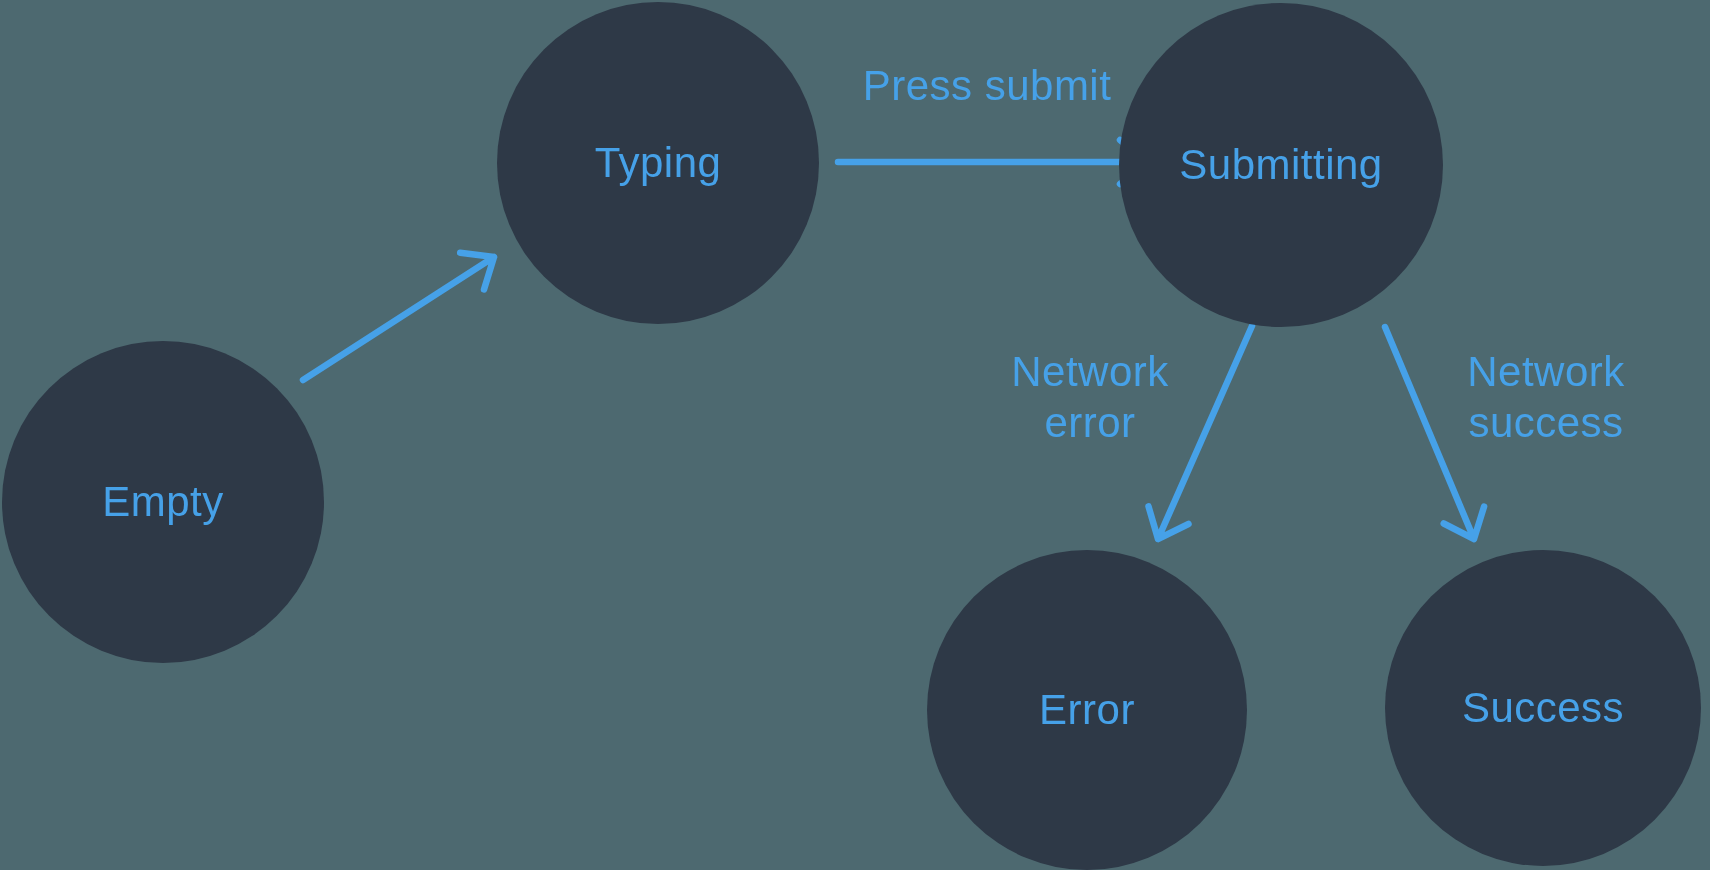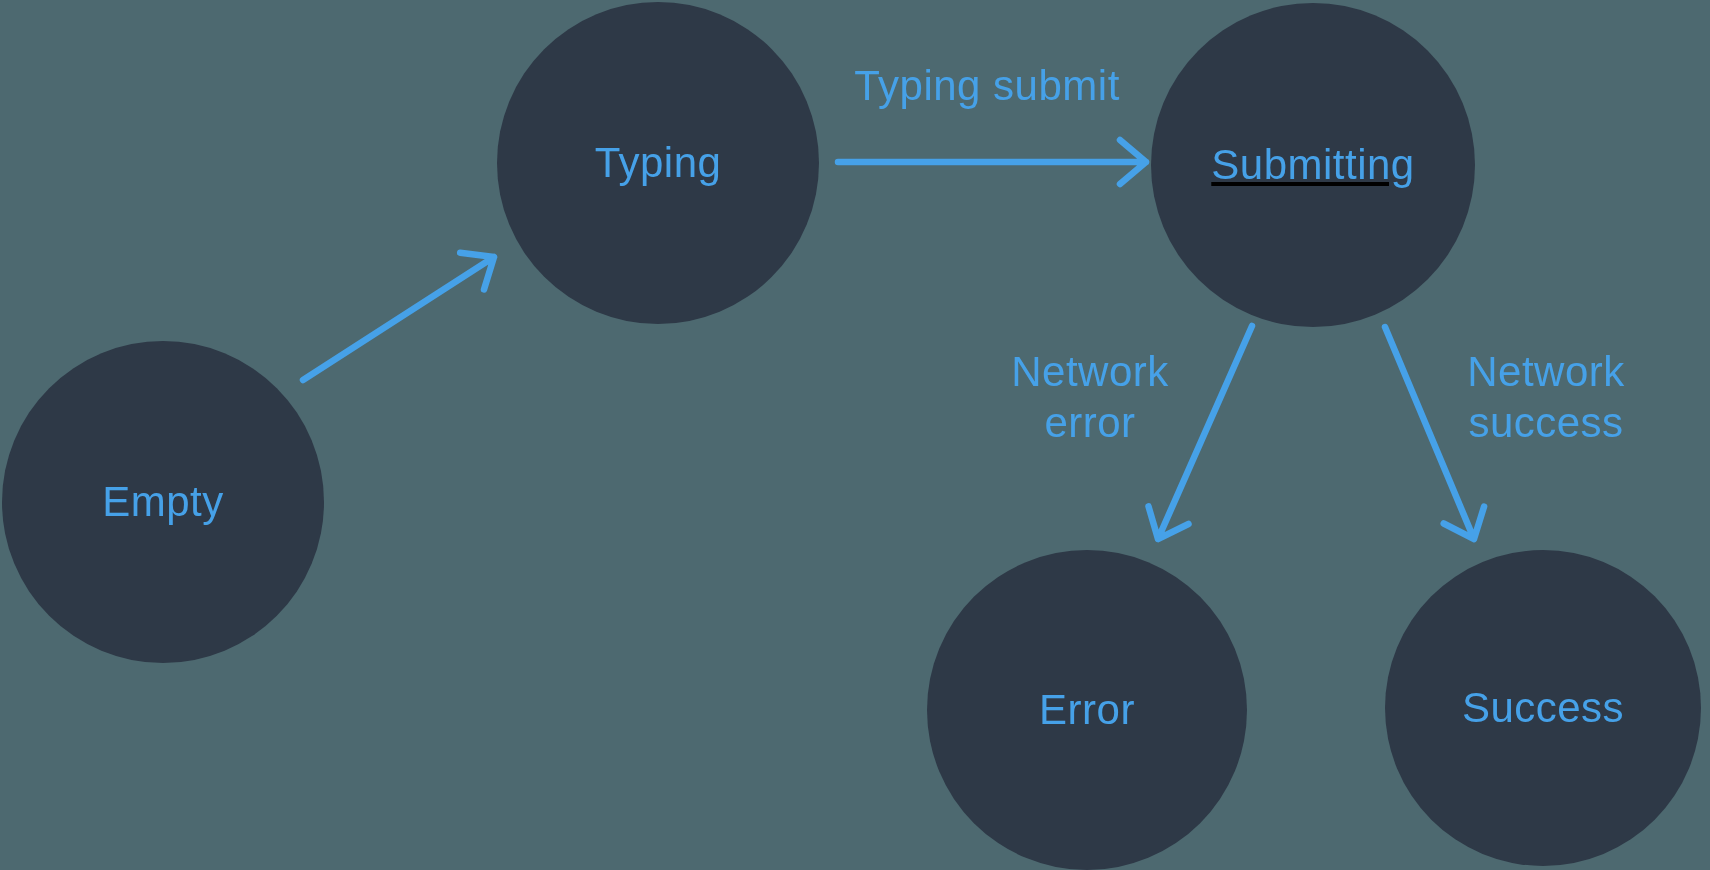--- a/index.html
+++ b/index.html
@@ -56,21 +56,21 @@
   svg.arrows path {
     stroke: var(--accent);
     stroke-width: 6.5;
     fill: none;
     stroke-linecap: round;
     stroke-linejoin: round;
   }
   
   #node-empty      { left:   2px; top: 341px; width: 322px; height: 322px; align-items: center; }
   #node-typing     { left: 497px; top:   2px; width: 322px; height: 322px; }
-  #node-submitting { left:1151px; top:   3px; width: 324px; height: 324px; text-decoration: underline; }
+  #node-submitting { left:1119px; top:   3px; width: 324px; height: 324px; }
   #node-error      { left: 927px; top: 550px; width: 320px; height: 320px; }
   #node-success    { left:1385px; top: 550px; width: 316px; height: 316px; }
   
   #label-start-typing    { left:  329px; top: 238px; }
   #label-press-submit    { left:  987px; top:  85px; }
   #label-network-error   { left: 1090px; top: 397px; }
   #label-network-success { left: 1546px; top: 397px; }
 </style>
 </head>
 <body>
@@ -99,21 +99,21 @@
   <div class="node" id="node-error">
     <span class="node-label">Error</span>
   </div>
 
   <div class="node" id="node-success">
     <span class="node-label">Success</span>
   </div>
 
 
   <div class="edge-label" id="label-press-submit">
-    <span>Typing submit</span>
+    <span>Press submit</span>
   </div>
 
   <div class="edge-label" id="label-network-error">
     <span>Network</span>
     <span>error</span>
   </div>
 
   <div class="edge-label" id="label-network-success">
     <span>Network</span>
     <span>success</span>

